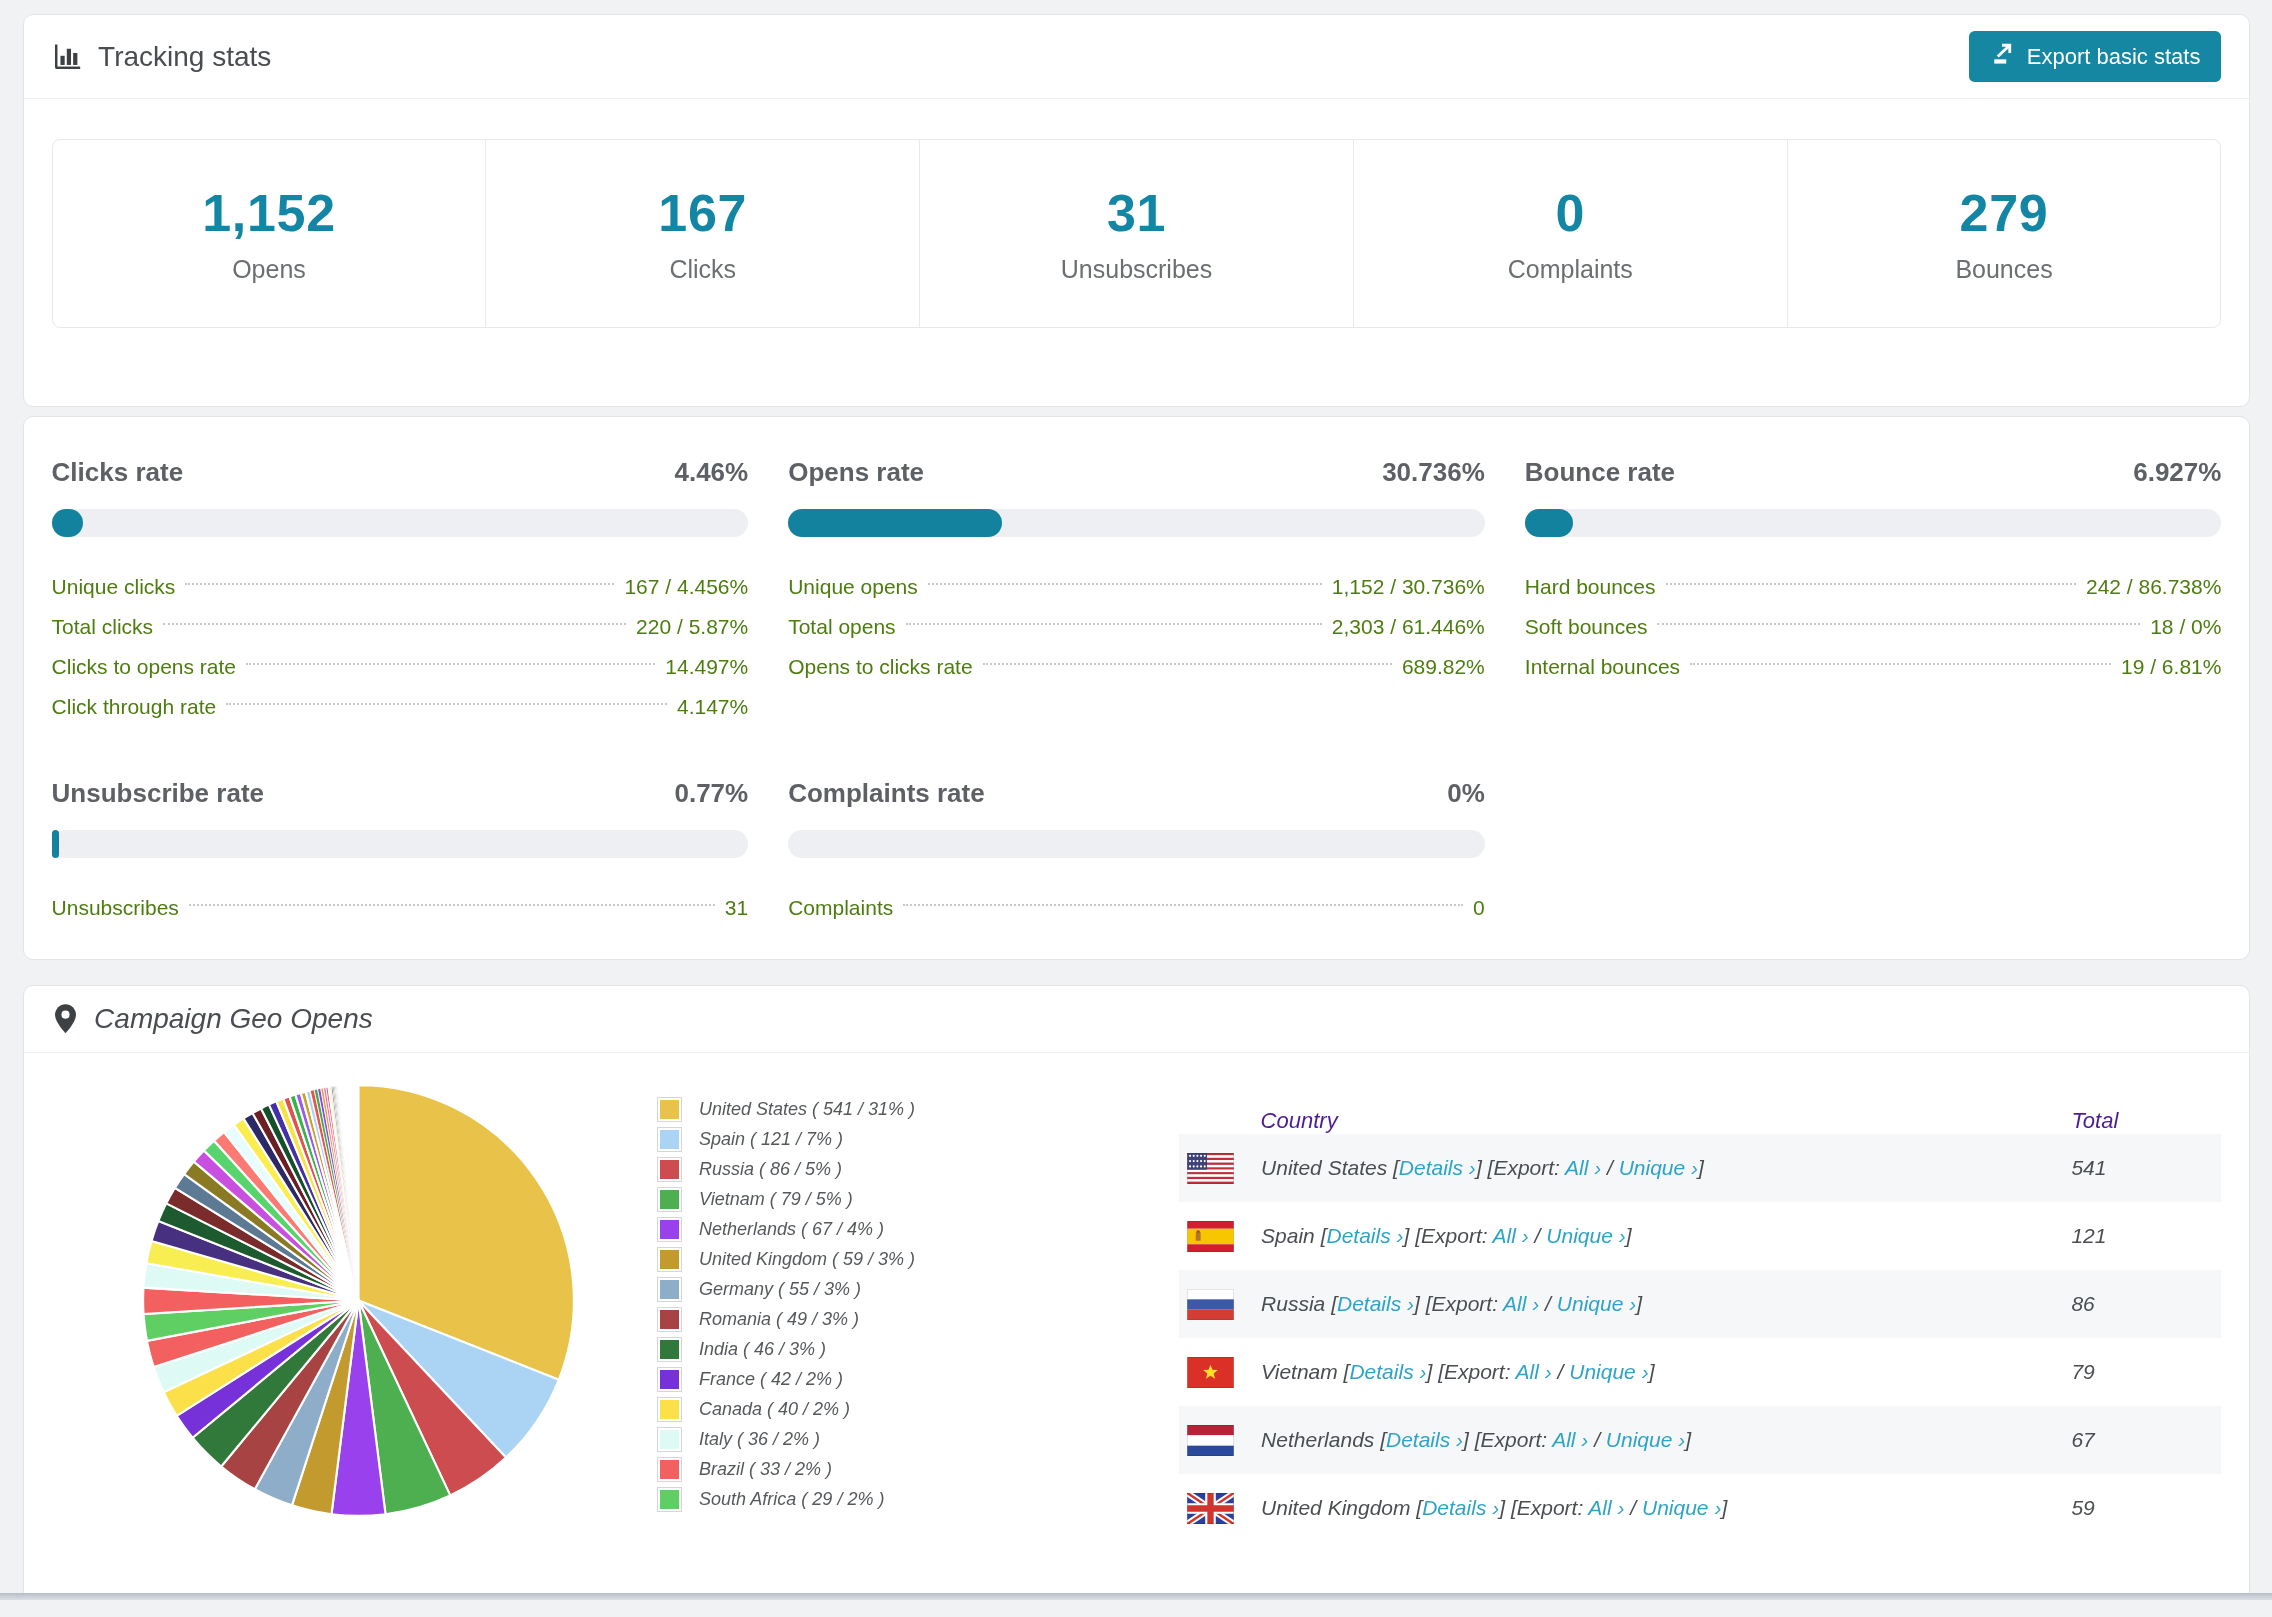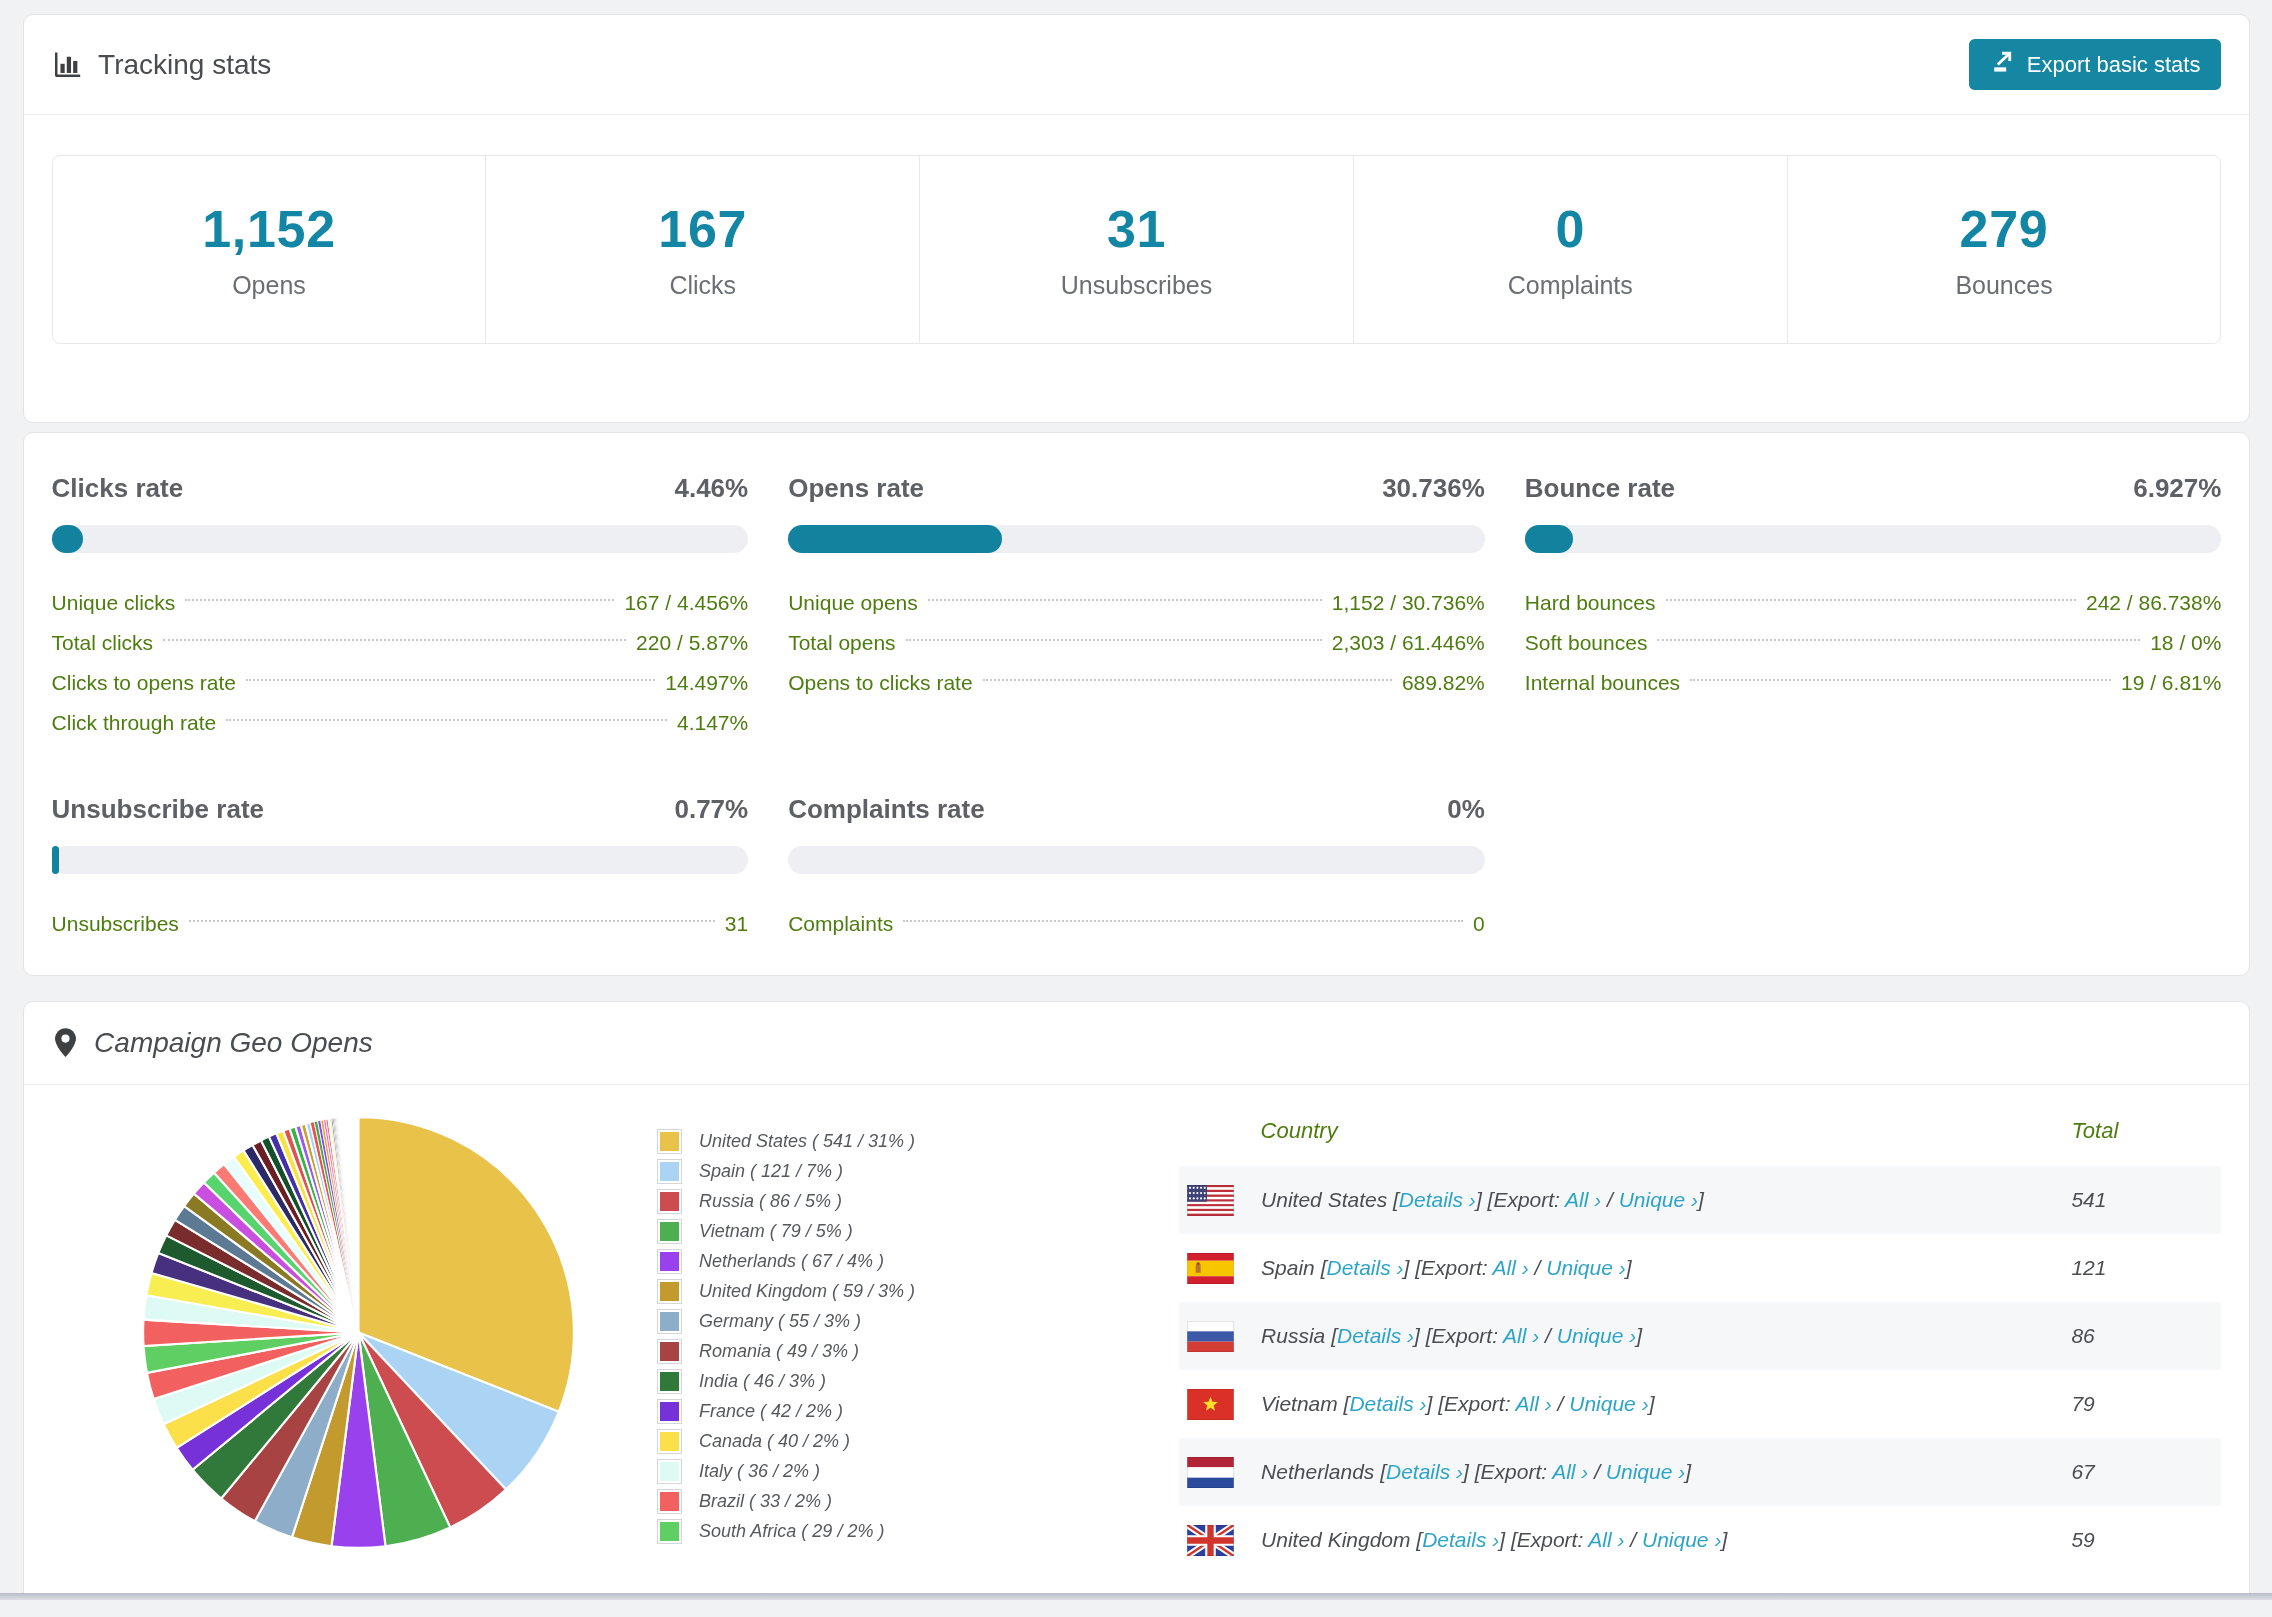--- a/index.html
+++ b/index.html
@@ -10,21 +10,21 @@
     -webkit-font-smoothing:antialiased;
   }
   .page{height:1568px;overflow:hidden;}
   .card{
     margin:0 22.6px;background:#fff;
     border:1.4px solid #e3e4e6;border-radius:10px;
   }
   .card1{margin-top:14px;}
   .card-header{
     display:flex;justify-content:space-between;align-items:center;
-    padding:24px 28px;border-bottom:1.4px solid #eeeeef;
+    padding:16px 28px;border-bottom:1.4px solid #eeeeef;
   }
   .card-title{display:flex;align-items:center;gap:15.5px;font-size:28px;color:#494d51;}
   .card-title svg{display:block;}
   .export-btn{
     display:flex;align-items:center;gap:11.3px;
     background:#1587a3;color:#fff;border:none;border-radius:5.6px;
     font-size:22px;height:51px;padding:0 21px;cursor:pointer;
     font-family:inherit;
     text-align:center;
   }
@@ -53,21 +53,21 @@
   .leader{flex:1;border-bottom:2.1px dotted #c7c8ca;margin:0 10px 6.4px;}
   .detail-value{white-space:nowrap;}
   
   .geo-card{margin-top:25.4px;height:603px;overflow:hidden;font-style:italic;}
   .geo-content{display:flex;align-items:flex-start;padding:4.2px 28px 0;}
   .pie-wrap{flex:none;width:435px;height:435px;margin:25.4px 0 0 89px;}
   .legend{flex:none;width:409px;list-style:none;margin:37px 0 0 82px;padding:0;}
   .legend li{display:flex;align-items:center;height:30px;font-size:18px;color:#55595d;}
   .swatch{width:19px;height:19px;flex:none;border:2.1px solid #fff;outline:1.4px solid #d5d6d8;margin-right:18.4px;}
   .geo-table{flex:1;margin-left:112px;margin-top:5.6px;height:495px;overflow:hidden;}
-  .thead{display:flex;align-items:center;height:71px;font-size:22px;color:#4d7c0f;padding-left:82px;}
+  .thead{display:flex;align-items:flex-end;height:71px;font-size:22px;color:#4c1d95;padding-left:82px;}
   .th-total{margin-left:auto;width:150px;}
   .geo-row{display:flex;align-items:center;height:68px;padding-left:8.5px;font-size:21px;color:#4a4e53;}
   .geo-row.odd{background:#f6f7f8;}
   .flag{flex:none;margin-right:27px;display:block;}
   .country-cell{flex:1;white-space:nowrap;}
   .total-cell{width:150px;flex:none;}
   .lnk{color:#2da4c7;text-decoration:none;cursor:pointer;}
   
   .bottom-white{height:25.4px;background:#fff;margin:0 22.6px;border-left:1.4px solid #e3e4e6;border-right:1.4px solid #e3e4e6;}
   .bottom-bar{height:7px;background:linear-gradient(180deg,#b7bcc8,#dcdfe5);}

